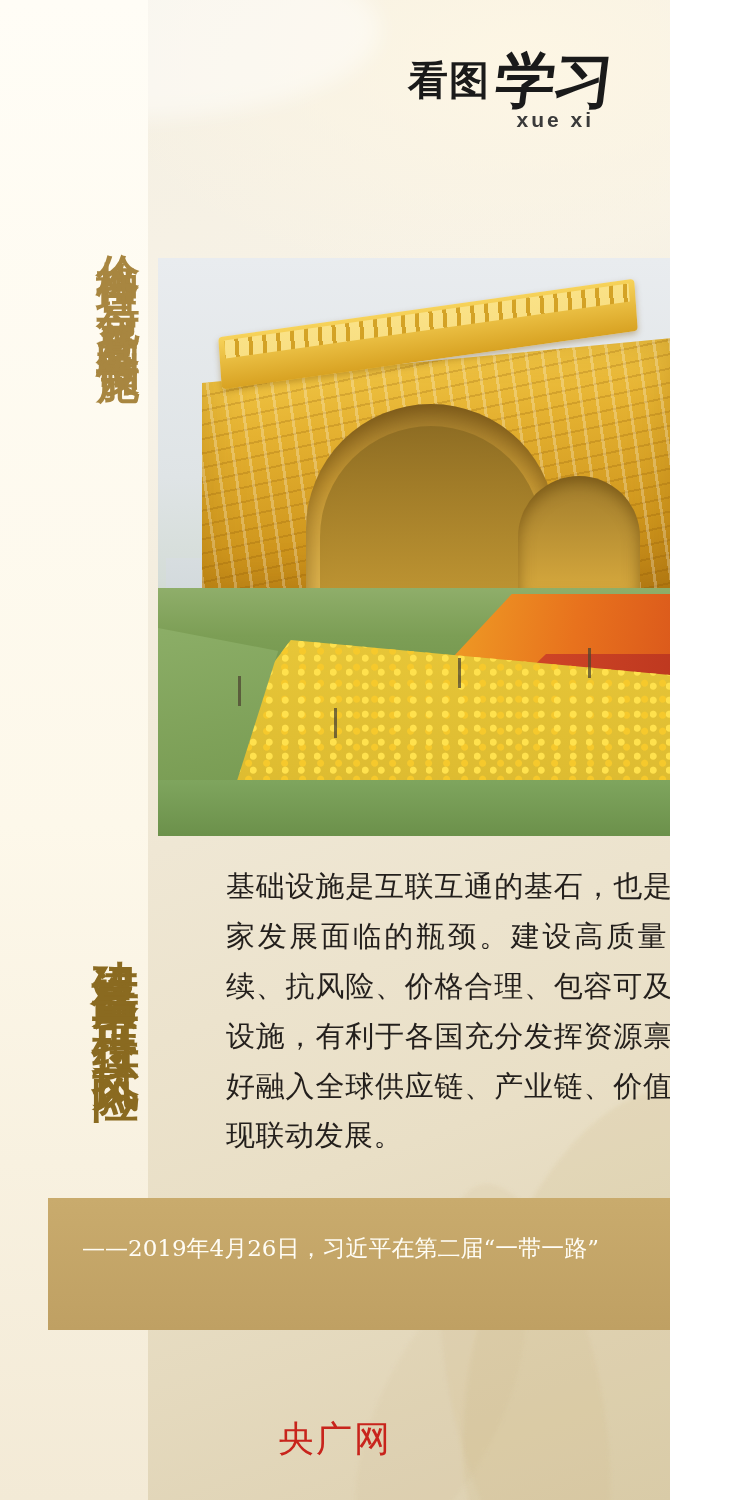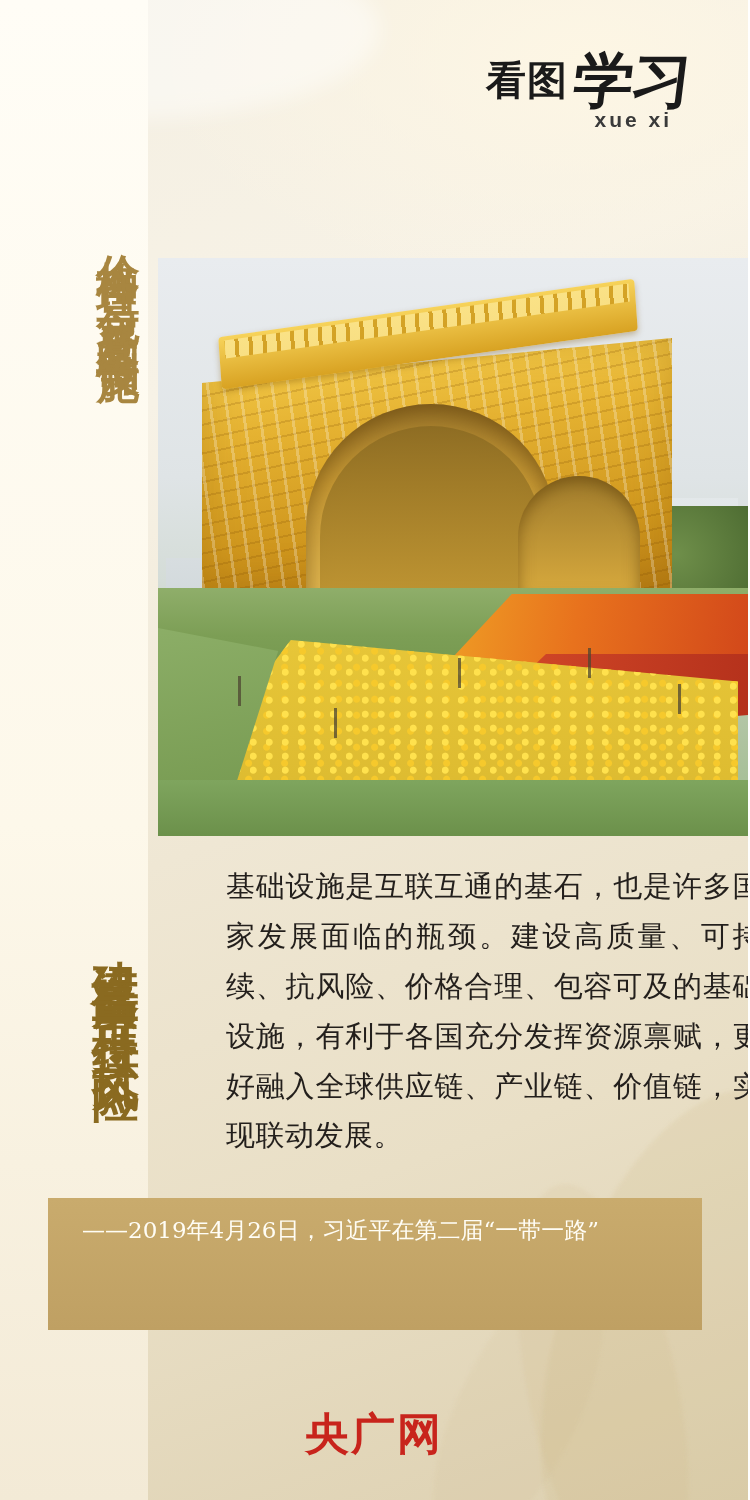--- a/index.html
+++ b/index.html
@@ -3,21 +3,21 @@
 <meta charset="utf-8">
 <style>
   * { box-sizing: border-box; margin: 0; padding: 0; }
   html, body {
     width: 750px; height: 1500px;
     font-family: "Liberation Sans", sans-serif;
     overflow: hidden;
   }
   .poster {
     position: relative;
-    width: 748px; height: 1500px;
+    width: 670px; height: 1500px;
     background:
       radial-gradient(ellipse 700px 380px at 78% 4%, #fdf6e4 0%, rgba(253,246,228,0) 62%),
       linear-gradient(160deg, #f4efe2 0%, #f7f2e6 26%, #efe7d4 52%, #e9dfc6 74%, #ddd0b0 100%);
     overflow: hidden;
   }
 
   
   .bg-brush {
     position: absolute;
     background: rgba(196,168,110,0.13);
@@ -241,39 +241,39 @@
     text-align: justify;
     margin-left: 40px;
   }
 
   
   .source-bar {
     position: absolute;
     left: 48px; top: 1198px;
     width: 654px; height: 132px;
     background: linear-gradient(180deg,#c9ab6d 0%, #bfa063 100%);
-    padding: 14px 34px 0 34px;
+    padding: 32px 34px 0 34px;
   }
   .source-text {
     font-family: "DejaVu Serif", serif;
     color: #fffdf5;
     font-size: 23px;
     line-height: 1.62;
   }
 
   
   .footer {
     position: absolute;
     left: 0; right: 0; bottom: 36px;
     display: flex; justify-content: center; align-items: center;
   }
   .footer-logo {
     font-family: "DejaVu Sans", sans-serif;
-    font-weight: bold;
-    font-size: 44px;
+    font-weight: normal;
+    font-size: 36px;
     color: #c8241c;
     letter-spacing: 2px;
   }
 </style>
 </head>
 <body>
 
 <div class="poster">
 
   <div class="bg-brush b4"></div>

